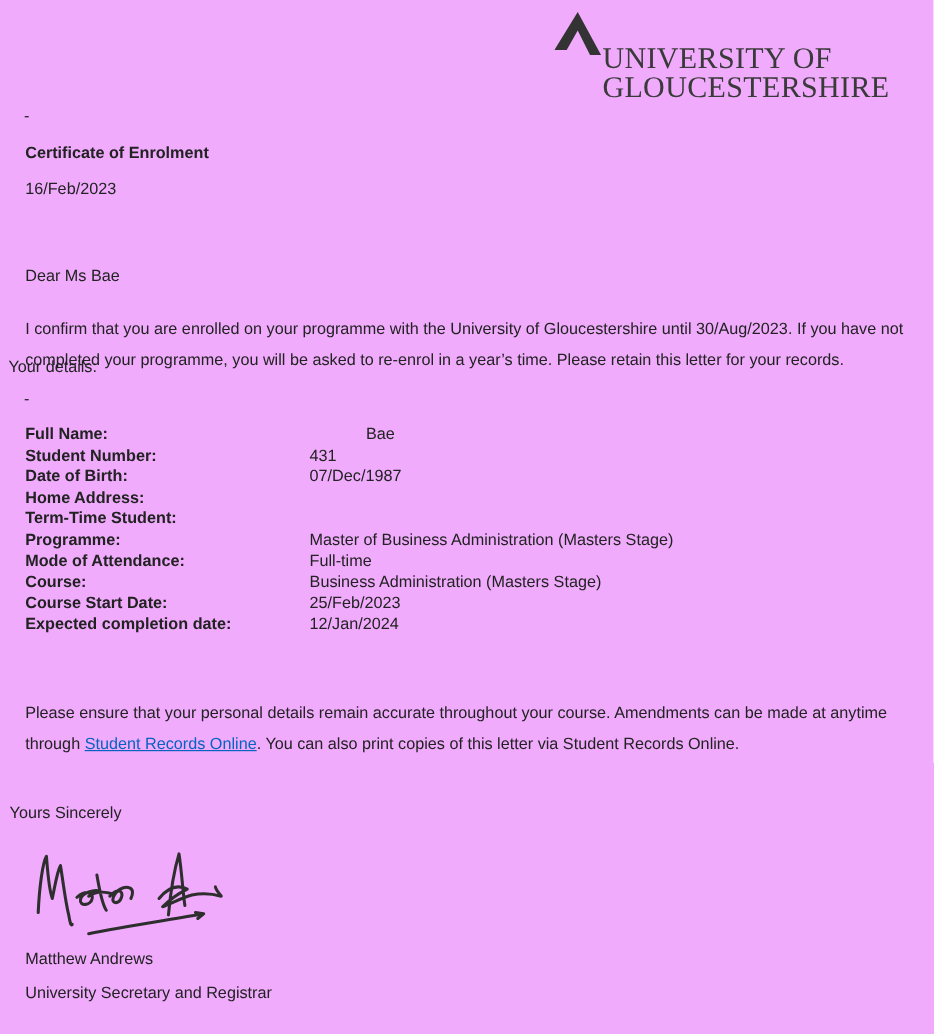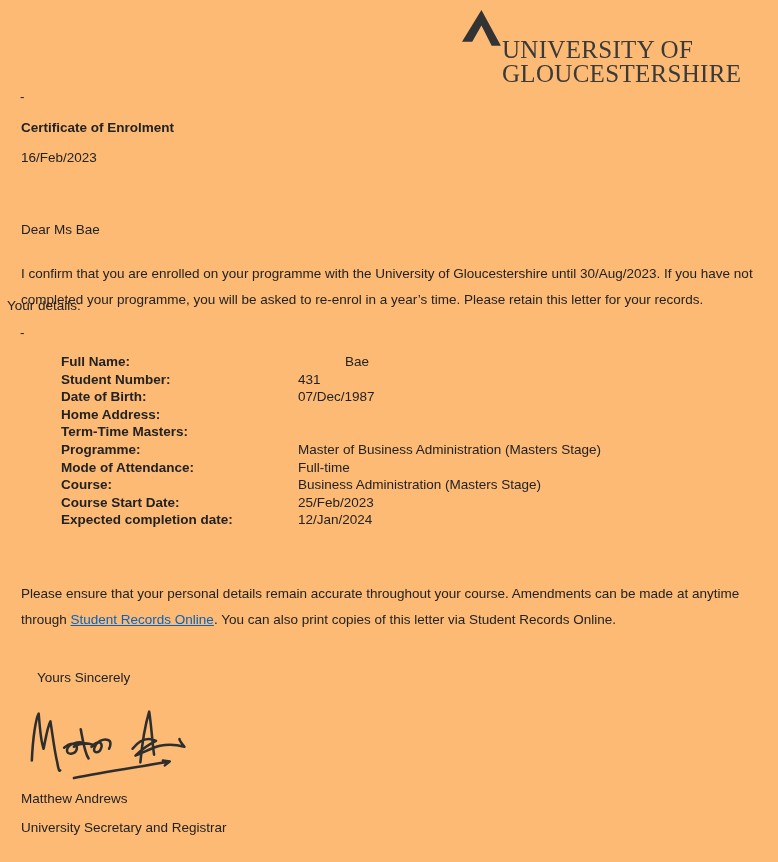--- a/index.html
+++ b/index.html
@@ -20,32 +20,32 @@
   .logo-text{
     font-family:"Liberation Serif",serif;
     font-size:25px;
     line-height:24px;
     color:var(--logo,#3a3a3a);
     letter-spacing:0.3px;
     white-space:nowrap;
   }
   
   .details{width:737px;}
-  .drow{display:flex;line-height:17.6px;margin-left:40px;}
+  .drow{display:flex;line-height:17.6px;}
   .dlabel{width:237px;font-weight:700;flex:none;}
   .dvalue{flex:1;}
   .dvalue.indent{padding-left:47px;}
   
   a.link{color:var(--link,#0563c1);text-decoration:underline;cursor:pointer;}
   svg{display:block;}
 </style>
 </head>
 <body>
 
-<div class="page" style="--link: #0563c1; --logo: #3a3a3a; background: #fdba74; color: rgb(34, 34, 34);">
+<div class="page" style="--link: #0563c1; --logo: #3a3a3a; background: #f0abfc; color: rgb(34, 34, 34);">
 
   <div class="abs" style="left:462px;top:10px;">
     <svg width="44" height="40" viewBox="0 0 86 78" aria-hidden="true">
       <polygon points="0,62 38,0 76,70 58,70 38,30 20,62" fill="#333333"></polygon>
     </svg>
   </div>
   <div class="abs logo-text" style="left:502px;top:38px;">
     <div>UNIVERSITY OF</div>
     <div>GLOUCESTERSHIRE</div>
   </div>
@@ -70,21 +70,21 @@
       </div>
       <div class="drow">
         <span class="dlabel">Date of Birth:</span>
         <span class="dvalue">07/Dec/1987</span>
       </div>
       <div class="drow">
         <span class="dlabel">Home Address:</span>
         <span class="dvalue"></span>
       </div>
       <div class="drow">
-        <span class="dlabel">Term-Time Masters:</span>
+        <span class="dlabel">Term-Time Student:</span>
         <span class="dvalue"></span>
       </div>
       <div class="drow">
         <span class="dlabel">Programme:</span>
         <span class="dvalue">Master of Business Administration (Masters Stage)</span>
       </div>
       <div class="drow">
         <span class="dlabel">Mode of Attendance:</span>
         <span class="dvalue">Full-time</span>
       </div>
@@ -98,21 +98,21 @@
       </div>
       <div class="drow">
         <span class="dlabel">Expected completion date:</span>
         <span class="dvalue">12/Jan/2024</span>
       </div>
     </div>
 
   <p class="abs para" style="left:21px;top:567px;"><span>Please ensure that your personal details remain accurate throughout your course. Amendments can be made at anytime through </span><a class="link">Student Records Online</a><span>. You can also print copies of this letter via Student Records Online.</span></p>
 
 
-  <div class="abs line" style="left:37px;top:669px;text-align:center;">Yours Sincerely</div>
+  <div class="abs line" style="left:8px;top:669px;text-align:center;">Yours Sincerely</div>
 
   <div class="abs" style="left:24px;top:694px;">
     <svg width="178" height="88" viewBox="0 0 180 90" aria-hidden="true">
       <g fill="none" stroke="#2e2e2e" stroke-width="2.6" stroke-linecap="round" stroke-linejoin="round">
         <path d="M7,68 C8,45 11,25 14,20 C15,32 16,48 19,56 C21,47 23,33 26,28 C28,40 30,58 33,70 C34,76 35,80 36,78"></path>
         <path d="M40,55 C47,49 54,50 53,56 C52,62 42,63 43,57 C44,51 55,48 60,50 M57,36 C59,47 61,60 65,66 M50,54 C56,50 64,50 70,52"></path>
         <path d="M68,54 C74,47 80,49 78,55 C76,61 69,61 71,55 C73,49 80,45 85,47 C88,48 88,52 86,56"></path>
         <path d="M118,70 C120,48 124,28 127,18 C129,30 130,48 132,62 M110,56 C118,46 126,44 134,48 C126,52 118,58 113,63 C121,60 130,55 138,53 C147,51 156,52 163,54 C160,50 158,48 158,46"></path>
         <path d="M50,86 C80,80 120,74 148,69 M148,69 L141,68 M148,69 L143,73"></path>
       </g>

